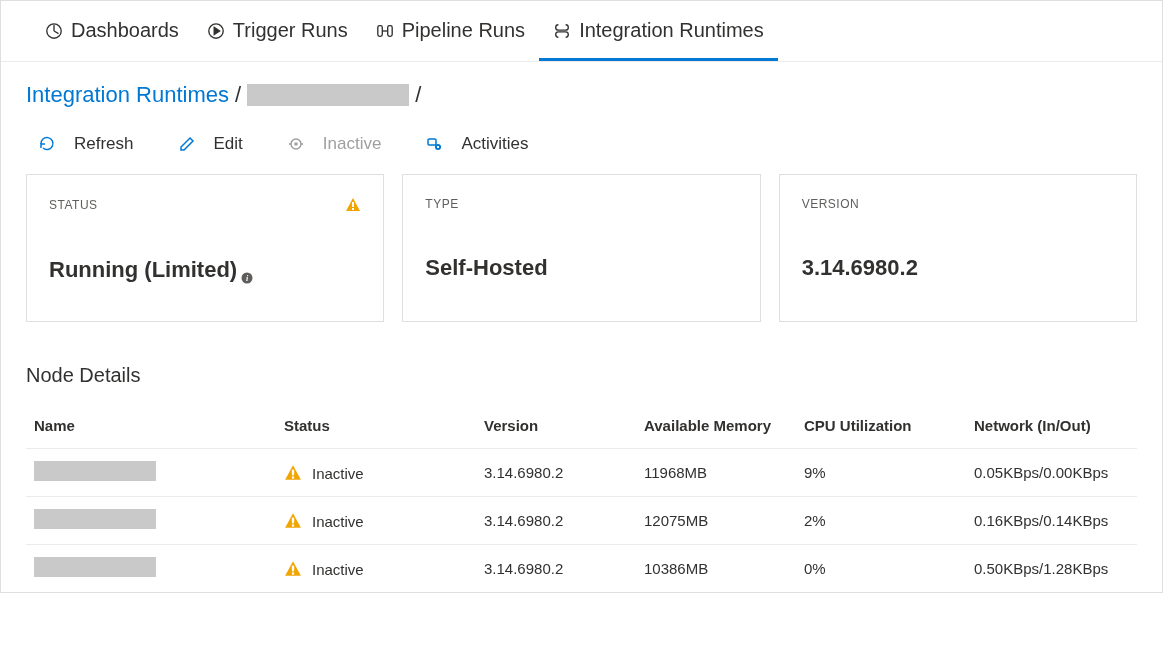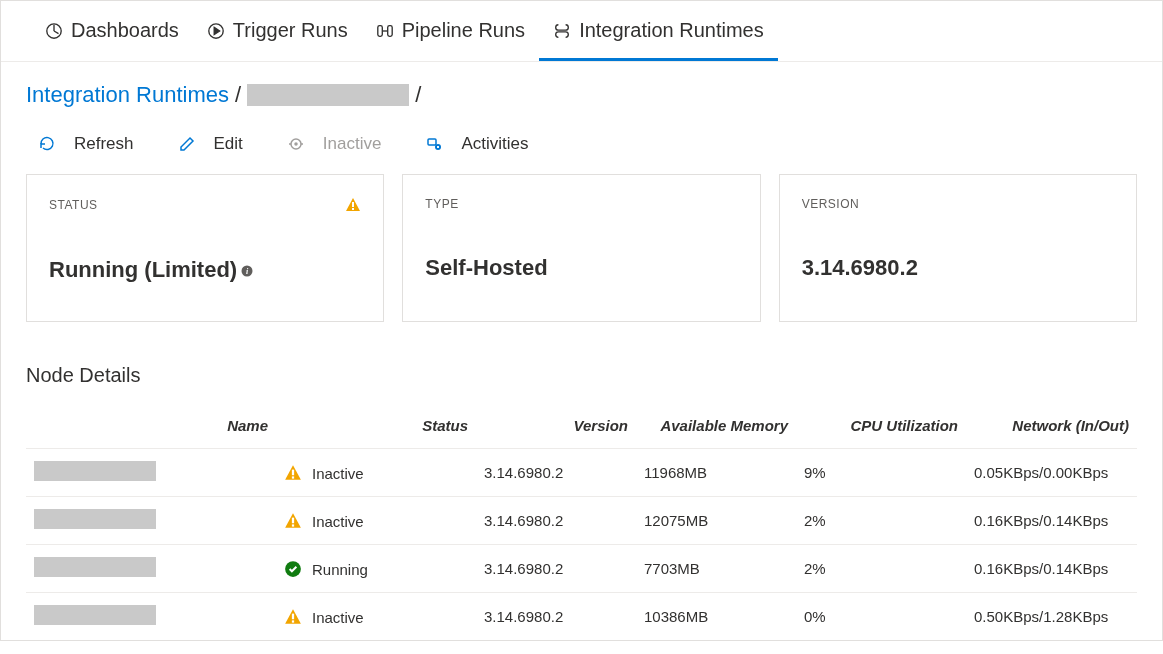--- a/index.html
+++ b/index.html
@@ -22,30 +22,30 @@
     .toolbar { display: flex; gap: 45px; padding: 18px 38px 20px; }
     .tool-btn { display: flex; align-items: center; gap: 19px; font-size: 17px; cursor: pointer; color: #323130; }
     .tool-btn.disabled { color: #a19f9d; cursor: default; }
     .tool-icon { width: 16px; height: 16px; display: inline-flex; align-items: center; justify-content: center; }
     .tool-icon svg { width: 16px; height: 16px; }
     
     
     .cards { display: flex; gap: 18px; padding: 0 25px 30px; }
     .card { border: 1px solid #e1dfdd; padding: 22px 22px 32px; flex: 1; min-height: 148px; }
     .card-label { font-size: 12px; letter-spacing: 0.5px; color: #605e5c; display: flex; align-items: center; justify-content: space-between; }
-    .card-value { font-size: 22px; font-weight: 600; margin-top: 44px; display: flex; align-items: flex-start; gap: 4px; }
+    .card-value { font-size: 22px; font-weight: 600; margin-top: 44px; display: flex; align-items: center; gap: 4px; }
     .warn-icon { width: 16px; height: 16px; }
     .info-icon { width: 12px; height: 12px; }
     
     
     .section-title { font-size: 20px; padding: 0 25px 18px; color: #323130; margin-top: 12px; }
     
     
     .table { width: calc(100% - 50px); margin: 0 25px; border-collapse: collapse; }
-    .table th { text-align: right; font-weight: 600; font-size: 15px; padding: 12px 8px 14px; border-bottom: 1px solid #edebe9; color: #323130; font-style: italic; }
+    .table th { text-align: left; font-weight: 600; font-size: 15px; padding: 12px 8px 14px; border-bottom: 1px solid #edebe9; color: #323130; }
     .table td { padding: 12px 8px; border-bottom: 1px solid #edebe9; font-size: 15px; vertical-align: middle; }
     .table tr:last-child td { border-bottom: none; }
     .name-redacted { display: inline-block; width: 122px; height: 20px; background: #c9c9c9; }
     .status-cell { display: flex; align-items: flex-end; gap: 10px; }
     .status-icon { width: 18px; height: 18px; }
     
     .col-name { width: 250px; }
     .col-status { width: 200px; }
     .col-version { width: 160px; }
     .col-mem { width: 160px; }
@@ -230,36 +230,20 @@
           <td>3.14.6980.2</td>
           <td>12075MB</td>
           <td>2%</td>
           <td>0.16KBps/0.14KBps</td>
         </tr>
         <tr>
           <td><span class="name-redacted"></span></td>
           <td>
             <div class="status-cell">
               <span class="status-icon"><svg viewBox="0 0 16 16">
-                  <circle cx="8" cy="8" r="7" fill="#107c10"></circle>
-                  <path d="M5 8 L7 10 L11 6" stroke="#fff" stroke-width="1.8" fill="none"></path>
-                </svg></span>
-              <span>Running</span>
-            </div>
-          </td>
-          <td>3.14.6980.2</td>
-          <td>7703MB</td>
-          <td>2%</td>
-          <td>0.16KBps/0.14KBps</td>
-        </tr>
-        <tr>
-          <td><span class="name-redacted"></span></td>
-          <td>
-            <div class="status-cell">
-              <span class="status-icon"><svg viewBox="0 0 16 16">
                   <path d="M8 1 L15 14 L1 14 Z" fill="#f2a500"></path>
                   <rect x="7" y="5" width="2" height="5" fill="#fff"></rect>
                   <rect x="7" y="11" width="2" height="2" fill="#fff"></rect>
                 </svg></span>
               <span>Inactive</span>
             </div>
           </td>
           <td>3.14.6980.2</td>
           <td>10386MB</td>
           <td>0%</td>

